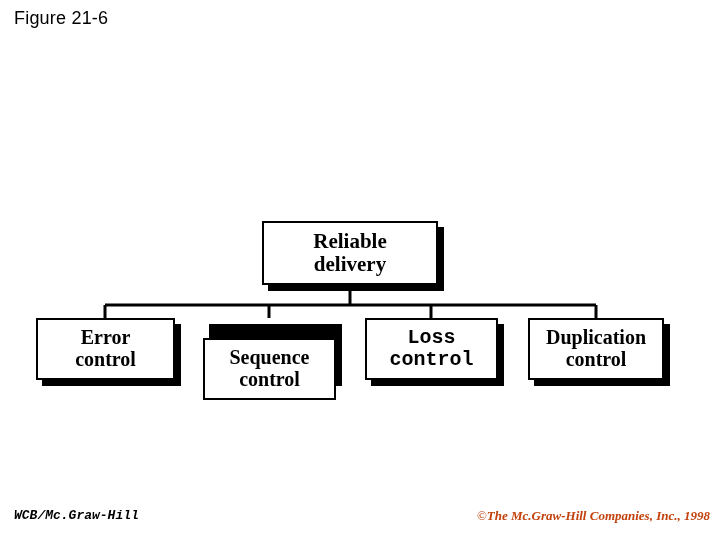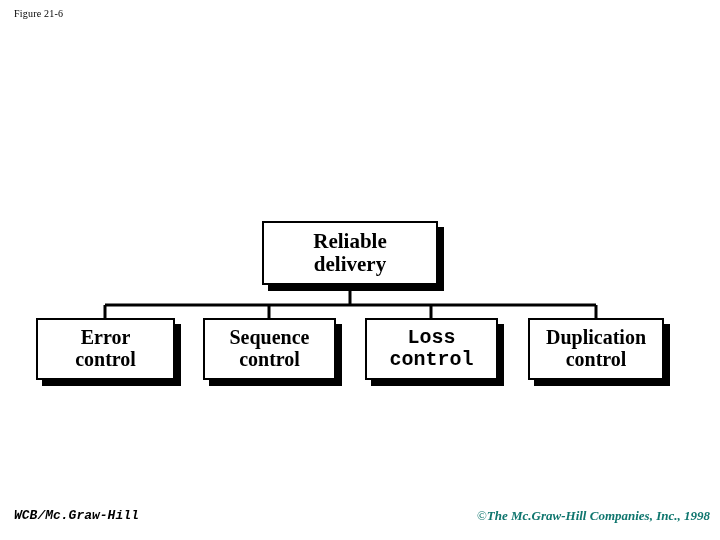--- a/index.html
+++ b/index.html
@@ -11,22 +11,22 @@
     width: 720px;
     height: 540px;
     position: relative;
     font-family: "Liberation Serif", serif;
     overflow: hidden;
   }
   .figure-label {
     position: absolute;
     left: 14px;
     top: 8px;
-    font-family: Liberation Serif, serif;
-    font-size: 10px;
+    font-family: Liberation Sans, sans-serif;
+    font-size: 18px;
     color: #000000;
     letter-spacing: 0.2px;
   }
   .footer-left {
     position: absolute;
     left: 14px;
     top: 508px;
     font-family: Liberation Mono, monospace;
     font-style: italic;
     font-weight: bold;
@@ -34,21 +34,21 @@
     color: #000000;
   }
   .footer-right {
     position: absolute;
     right: 10px;
     top: 508px;
     font-family: "Liberation Serif", serif;
     font-style: italic;
     font-weight: bold;
     font-size: 13px;
-    color: #0f766e;
+    color: #c2410c;
     white-space: nowrap;
     text-align: center;
   }
   .copy-sym {
     font-style: normal;
     font-weight: normal;
     font-size: 13px;
   }
 
   
@@ -112,21 +112,21 @@
     top: 318px;
     height: 62px;
     font-size: 20px;
   }
   .child-shadow {
     top: 324px;
     height: 62px;
   }
   #node-c0 { left: 36px;  width: 139px; }
   #shadow-c0 { left: 42px; width: 139px; }
-  #node-c1 { left: 203px; width: 133px; }
+  #node-c1 { left: 203px; width: 133px; margin-top: 20px; }
   #shadow-c1 { left: 209px; width: 133px; }
   #node-c2 { left: 365px; width: 133px; font-family: Liberation Mono, monospace; }
   #shadow-c2 { left: 371px; width: 133px; }
   #node-c3 { left: 528px; width: 136px; }
   #shadow-c3 { left: 534px; width: 136px; }
 </style>
 </head>
 <body>
 
 <div class="figure-label">Figure 21-6</div>

